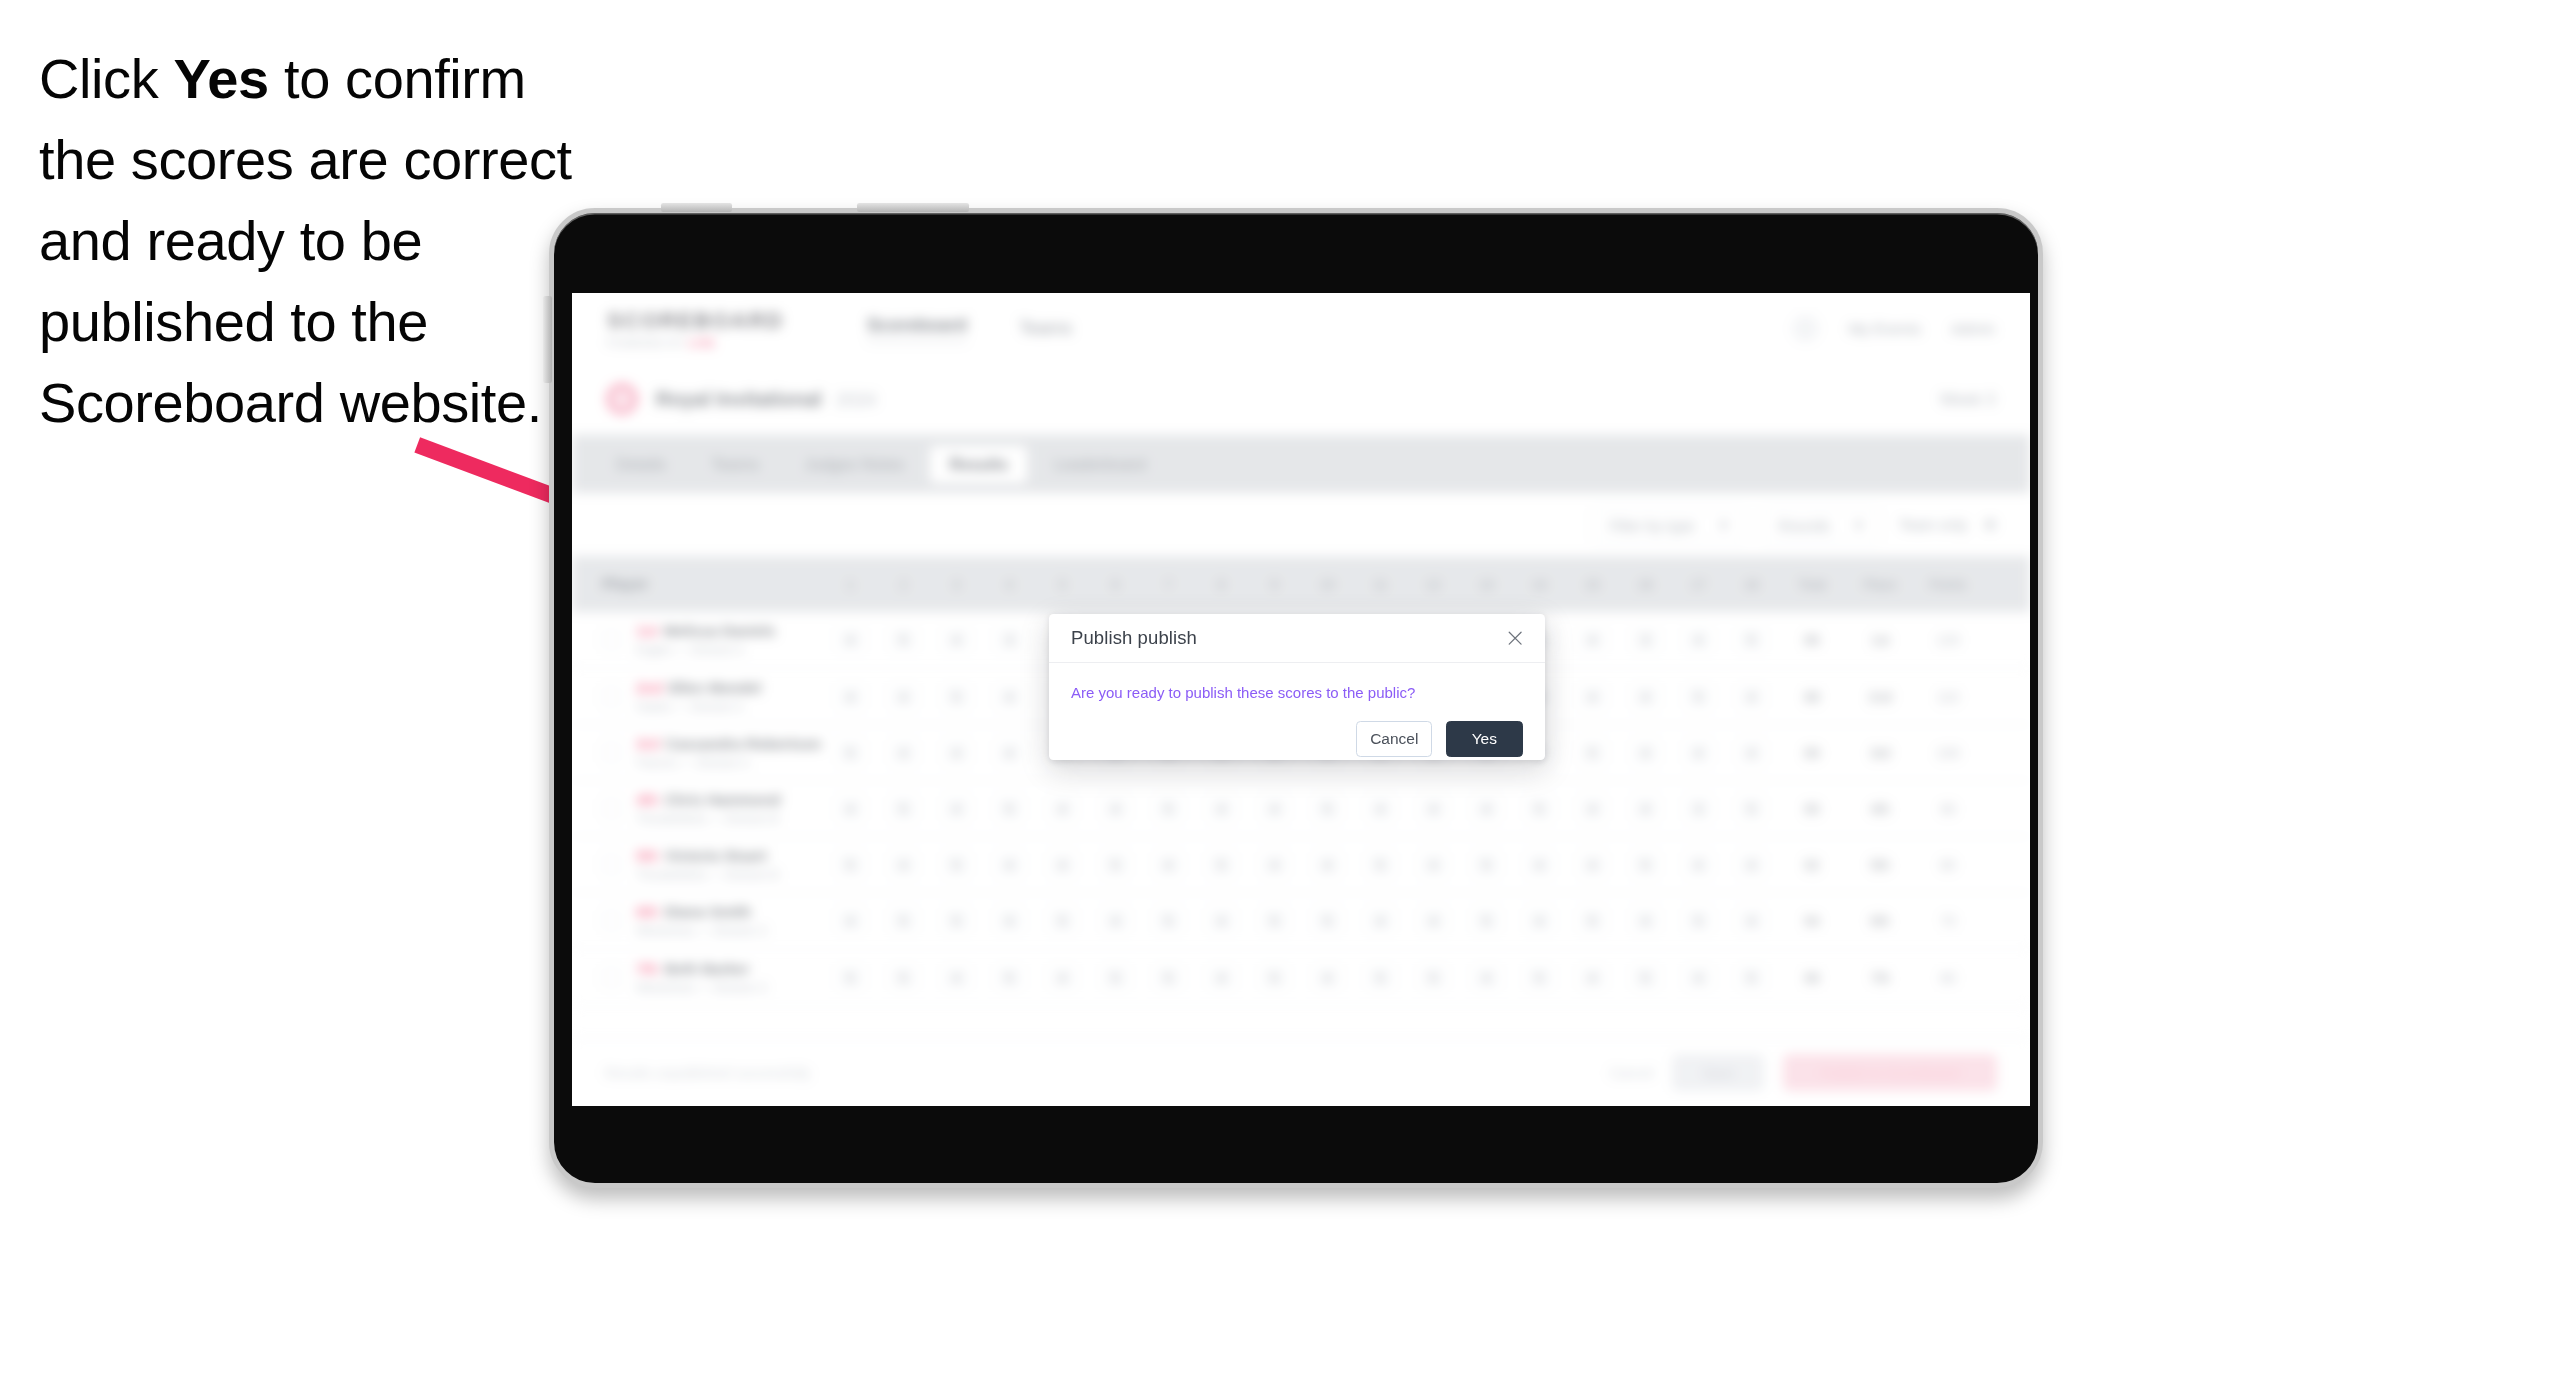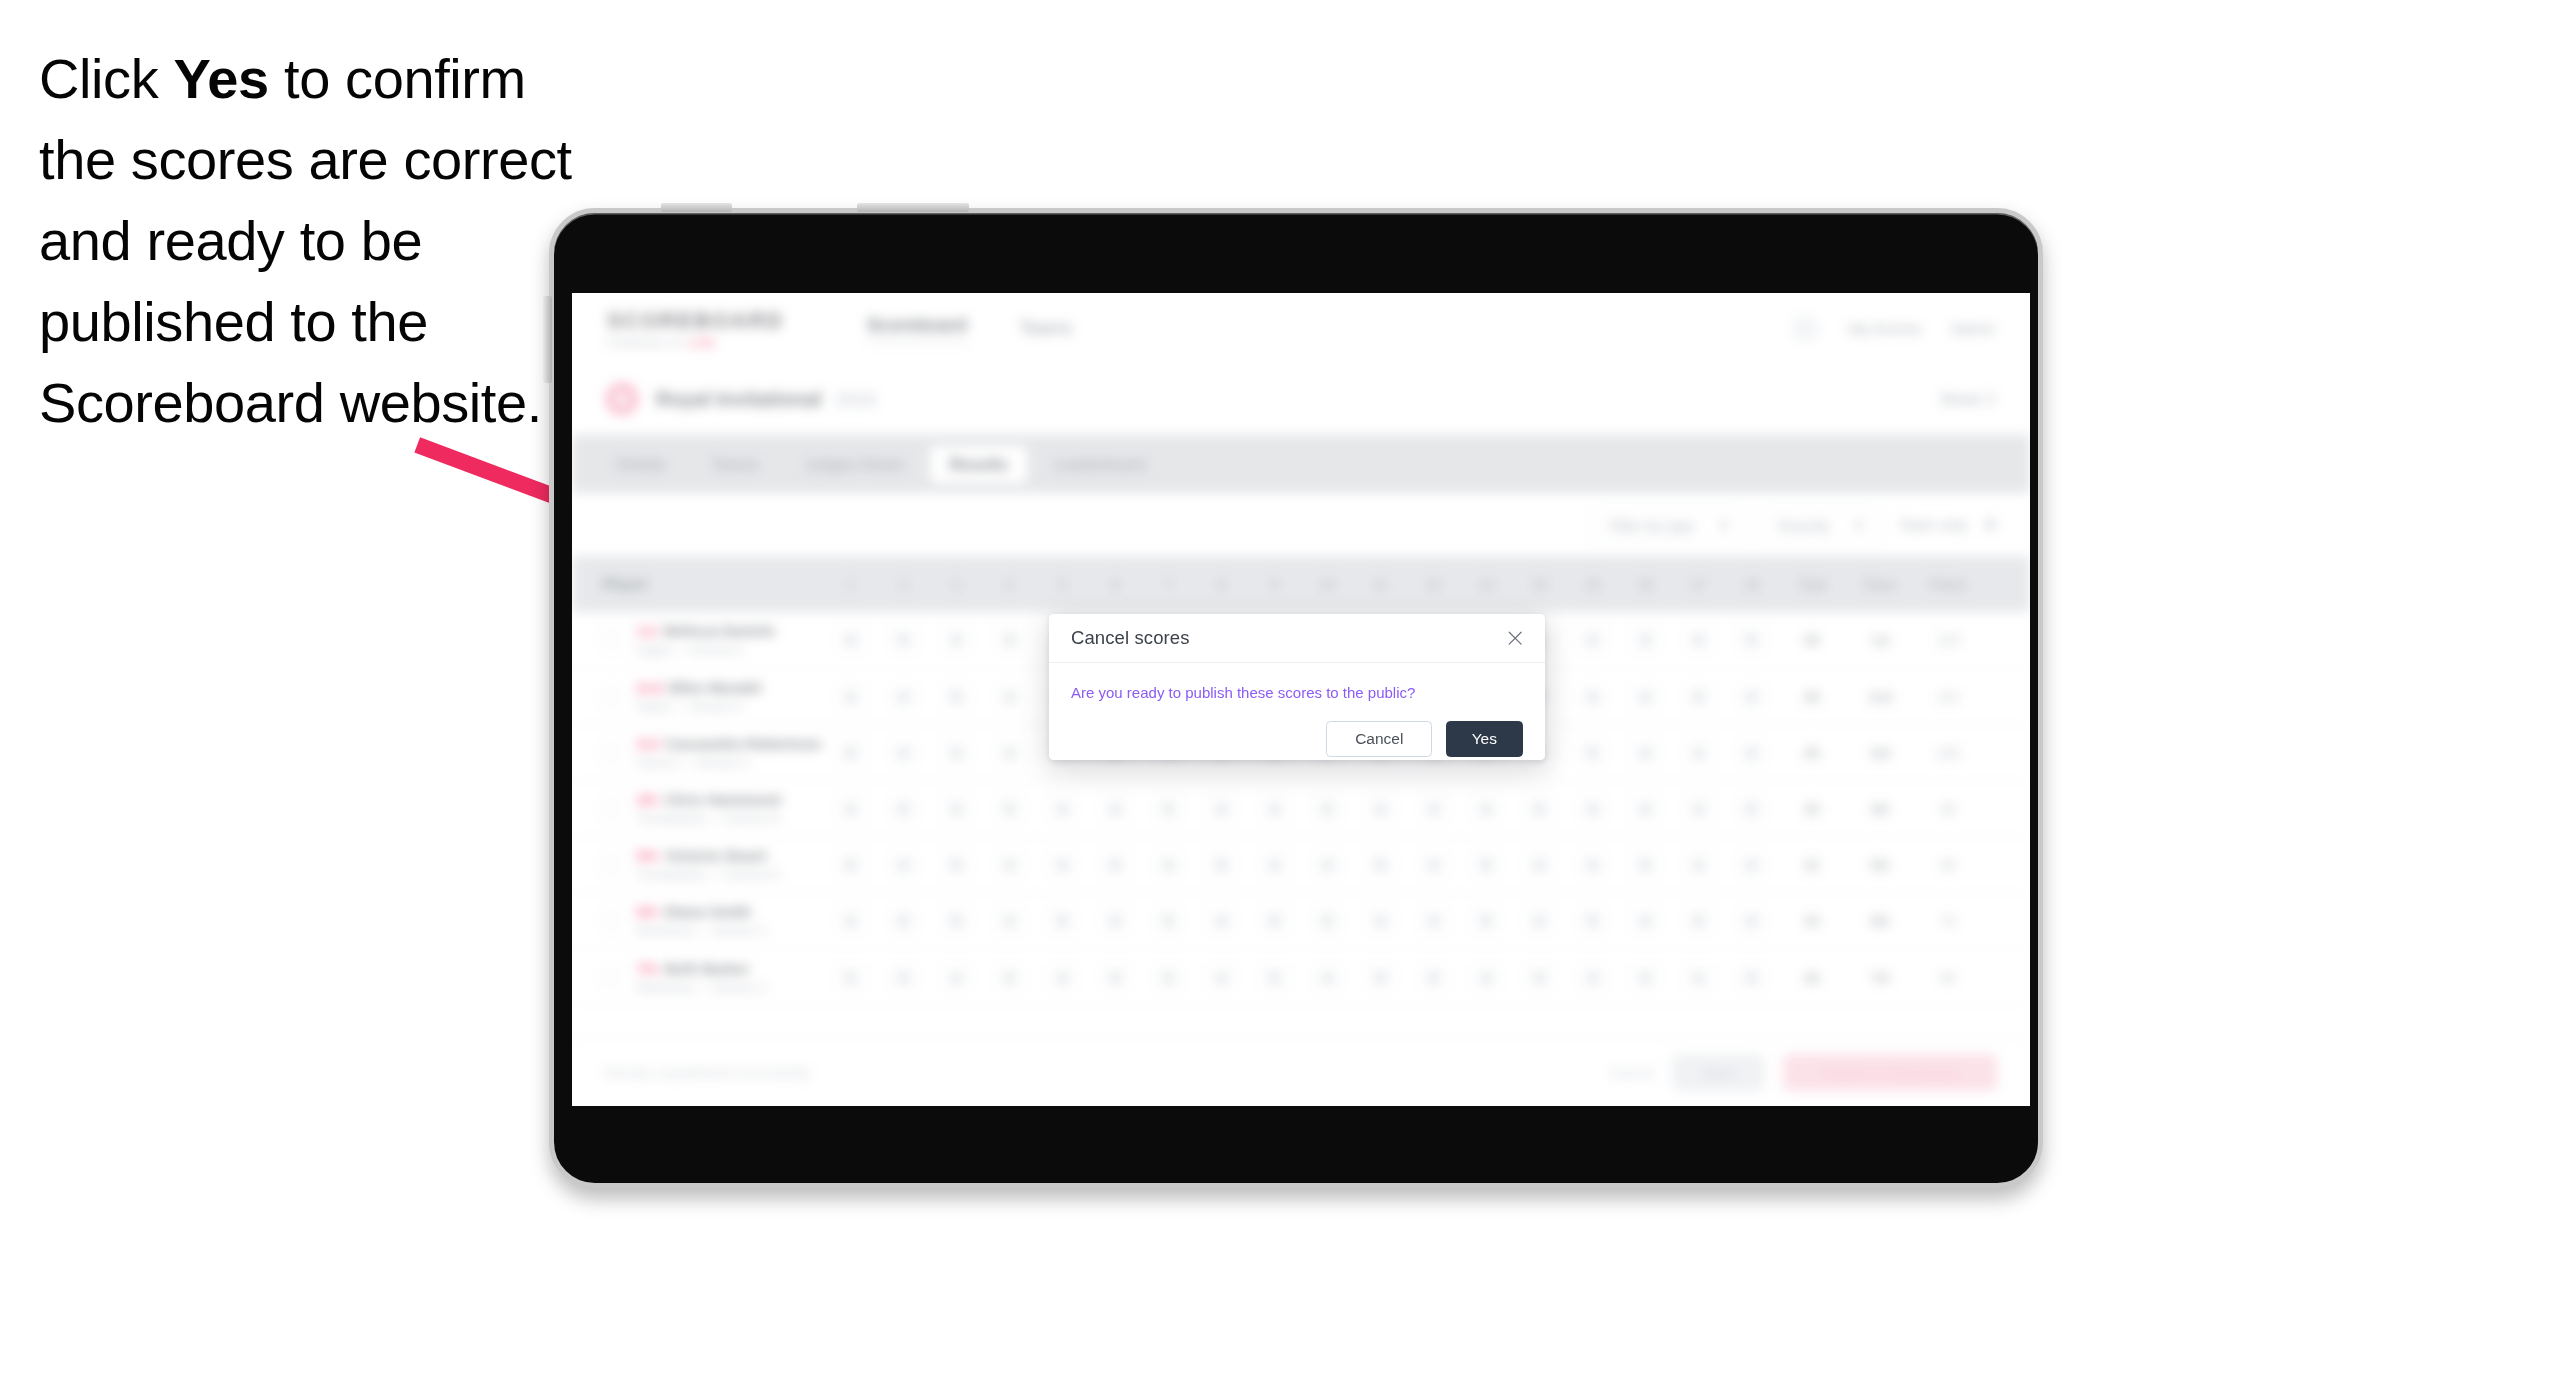--- a/index.html
+++ b/index.html
@@ -190,21 +190,21 @@
     width: 22px; height: 22px; display:flex; align-items:center; justify-content:center;
     color:#6d737c; cursor:pointer;
   }
   #modal-body { padding: 19px 22px 0 22px; }
   #modal-msg { font-size: 15px; color:#8b5cf6; line-height:1.4; }
   #modal-actions {
     display:flex; justify-content:flex-end; gap:13.3px;
     padding: 18px 22px 0 22px;
   }
   .m-btn {
-    font-size: 15.5px; border-radius: 4.4px; padding: 9px 28px;
+    font-size: 15.5px; border-radius: 4.4px; padding: 9px 13px;
     cursor:pointer; line-height:1;
   }
   #btn-cancel {
     background:#fff; color:#4a505a; border:0.7px solid #cfd9e6;
   }
   #btn-yes {
     background:#2d3948; color:#ffffff; border:0.7px solid #2d3948; padding-left:25px; padding-right:25px;
   }
 </style>
 </head>
@@ -535,21 +535,21 @@
           </div>
         </div>
 
       </div>
       <div id="scrim"></div>
     </div>
   </div>
 
   <div id="modal">
     <div id="modal-head">
-      <div id="modal-title">Cancel scores</div>
+      <div id="modal-title">Publish publish</div>
       <div id="modal-close">
         <svg width="16.3" height="16.3" viewBox="0 0 22 22" xmlns="http://www.w3.org/2000/svg">
           <path d="M3 3 L19 19 M19 3 L3 19" stroke="#6d737c" stroke-width="1.7" stroke-linecap="round"></path>
         </svg>
       </div>
     </div>
     <div id="modal-body">
       <div id="modal-msg">Are you ready to publish these scores to the public?</div>
     </div>
     <div id="modal-actions">

